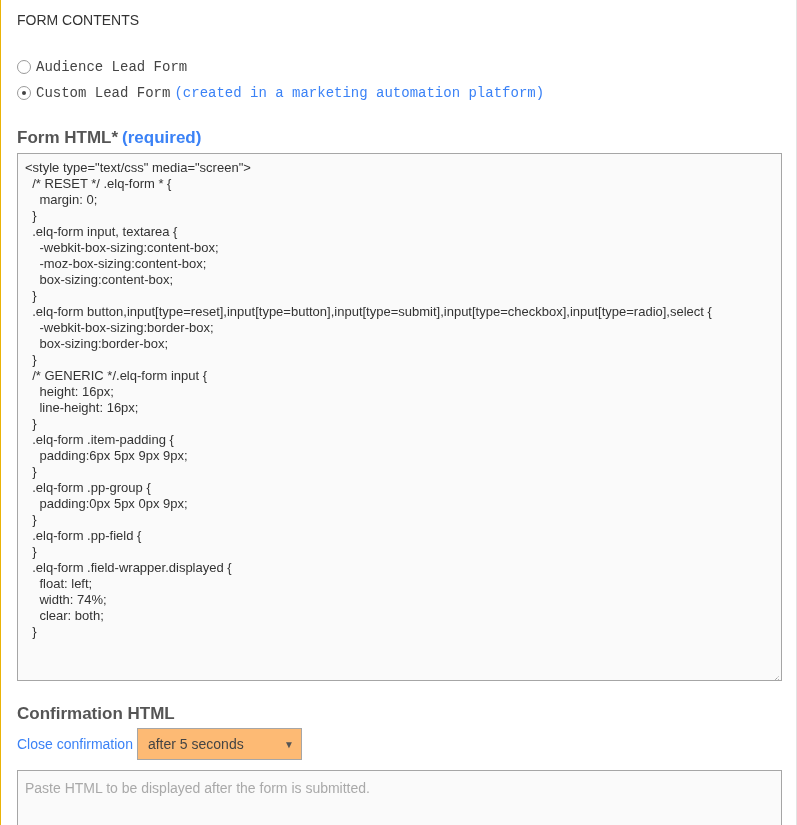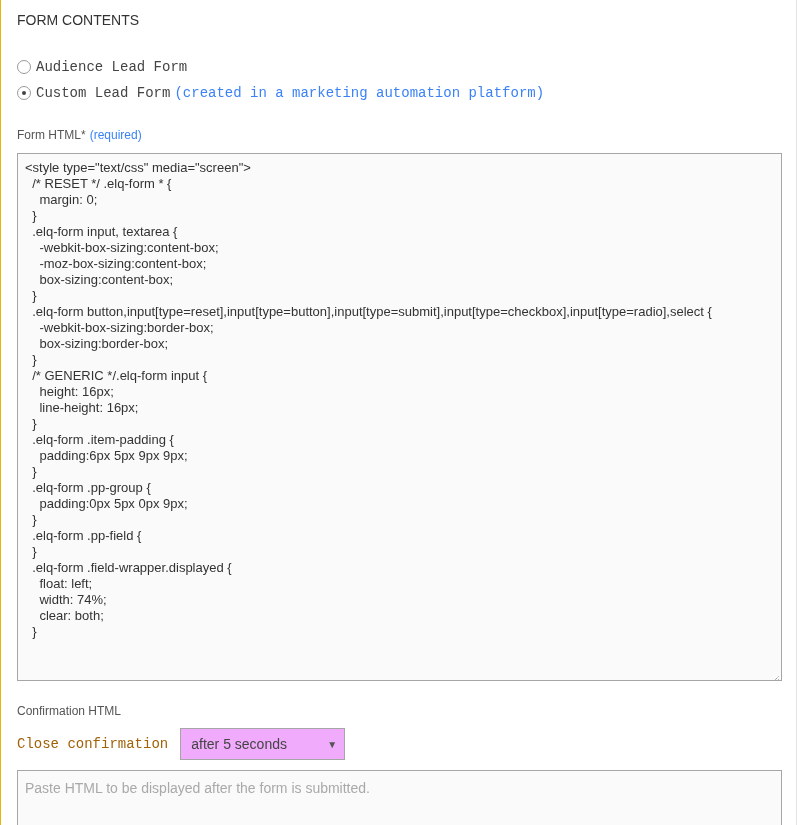--- a/index.html
+++ b/index.html
@@ -62,22 +62,23 @@
       top: 4px;
       width: 4px;
       height: 4px;
       border-radius: 50%;
       background: #444444;
     }
     .muted { color: #3b82f6; margin-left: 4px; }
     .field-label {
       position: absolute;
       left: 16px;
-      font-size: 12px;
+      font-size: 17px;
       color: #555555;
+      font-weight: bold;
     }
     .field-label.form-html { top: 128px; }
     .field-label.confirm-html { top: 704px; }
     .code-area {
       position: absolute;
       left: 16px;
       top: 153px;
       width: 765px;
       height: 528px;
       border: 1px solid #a6a6a6;
@@ -103,29 +104,28 @@
     .close-row {
       position: absolute;
       left: 16px;
       top: 728px;
       display: flex;
       align-items: center;
       height: 32px;
     }
     .close-label {
       font-size: 14px;
-      color: #a16207;
-      margin-right: 12px;
-      font-family: Liberation Mono, monospace;
+      color: #3b82f6;
+      margin-right: 4px;
     }
     .select {
       width: 165px;
       height: 32px;
       border: 1px solid #a6a6a6;
-      background: #f0abfc;
+      background: #fdba74;
       display: flex;
       align-items: center;
       justify-content: space-between;
       padding: 0 7px 0 10px;
       font-size: 14px;
       color: #444444;
     }
     .select .caret {
       font-size: 10px;
       color: #555555;

